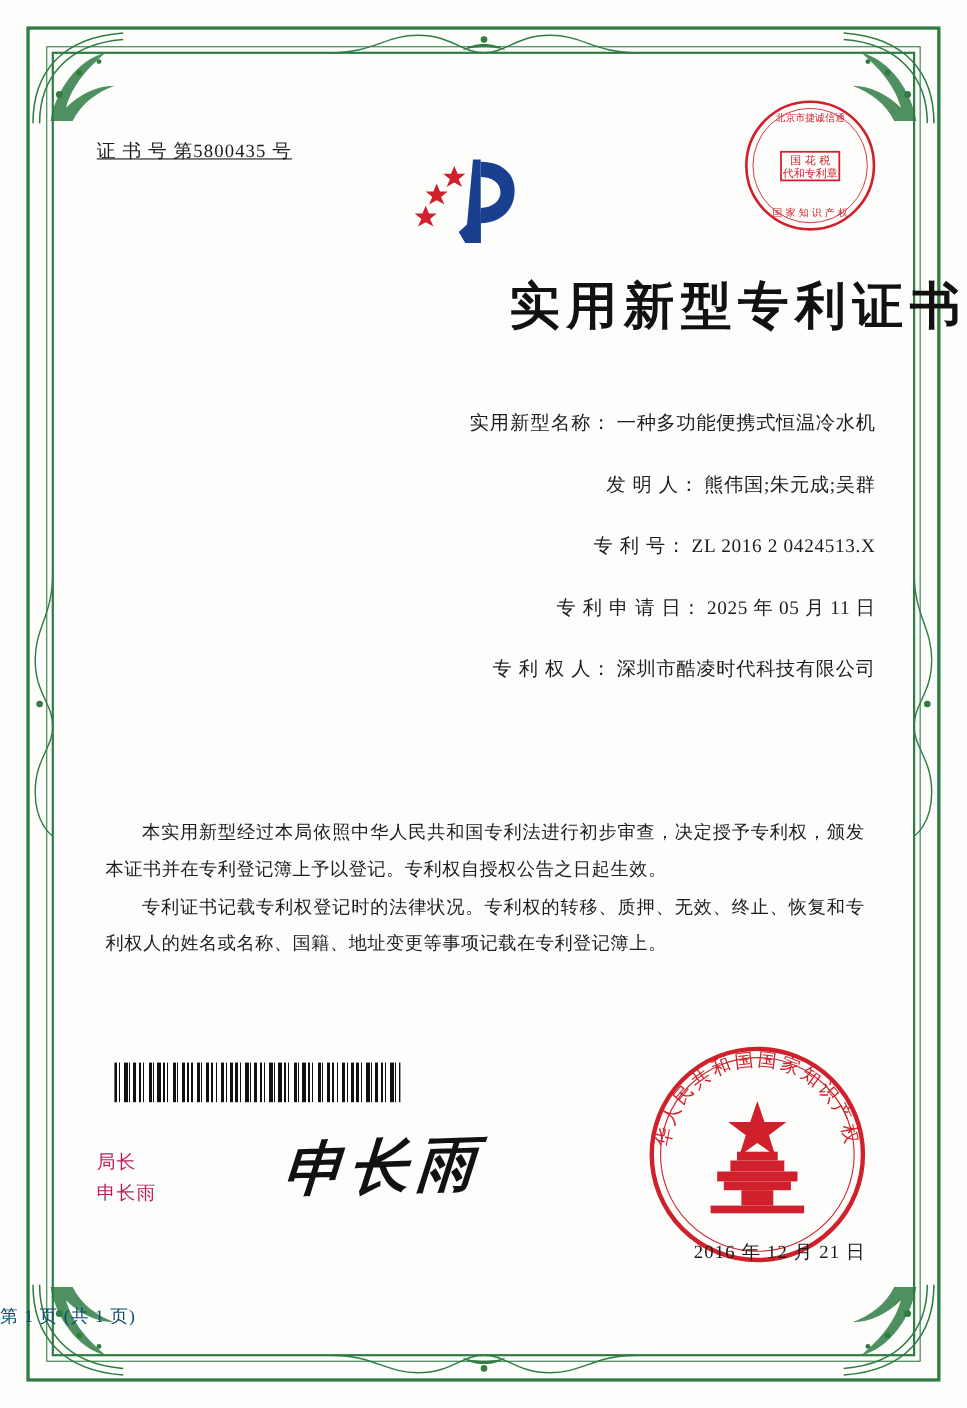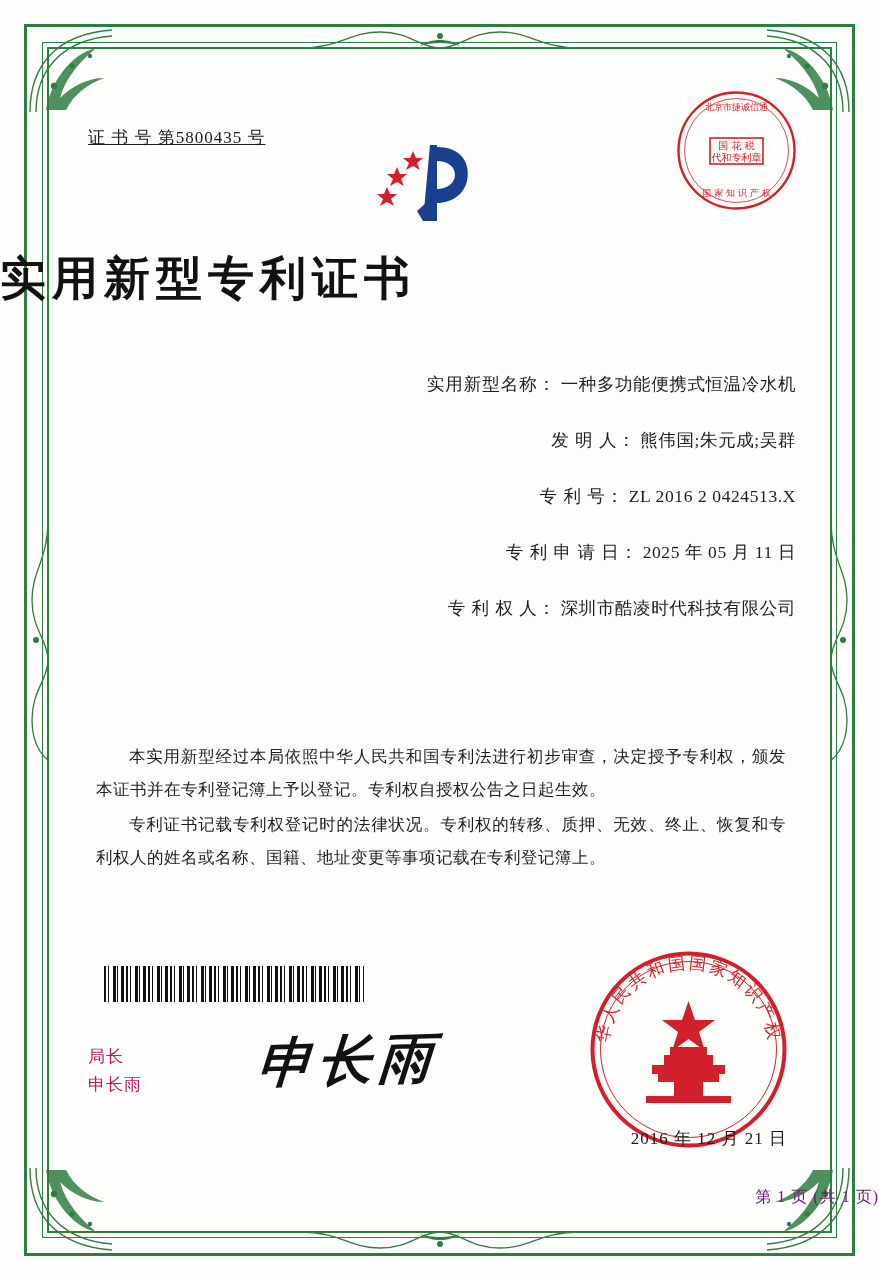--- a/index.html
+++ b/index.html
@@ -82,21 +82,21 @@
     position: absolute;
     right: 80px; top: 88px;
     width: 125px; height: 125px;
   }
   .round-seal svg { width: 125px; height: 125px; display:block; }
 
   .main-title {
     position: absolute;
     left: 0; right: 0;
     top: 248px;
-    text-align: left;
+    text-align: right;
     font-size: 46px;
     font-weight: bold;
     letter-spacing: 6px;
     color: #111;
     font-family: "DejaVu Serif", "Liberation Serif", serif;
   }
 
   
   .fields {
     position: absolute;
@@ -193,23 +193,23 @@
     bottom: 130px;
     font-size: 17px;
     color: #1b1b1b;
     letter-spacing: 1px;
   }
 
   .page-footer {
     position: absolute;
     left: 0; right: 0;
     bottom: 72px;
-    text-align: right;
+    text-align: left;
     font-size: 16px;
-    color: #701a75;
+    color: #0c4a6e;
     letter-spacing: 1px;
   }
 </style>
 </head>
 <body>
 
 <div class="page">
 
   <div class="border-outer"></div>
   <div class="border-inner"></div>

